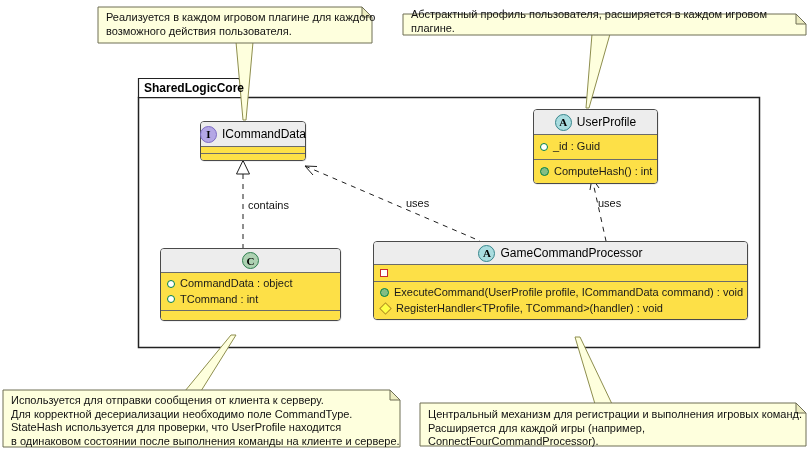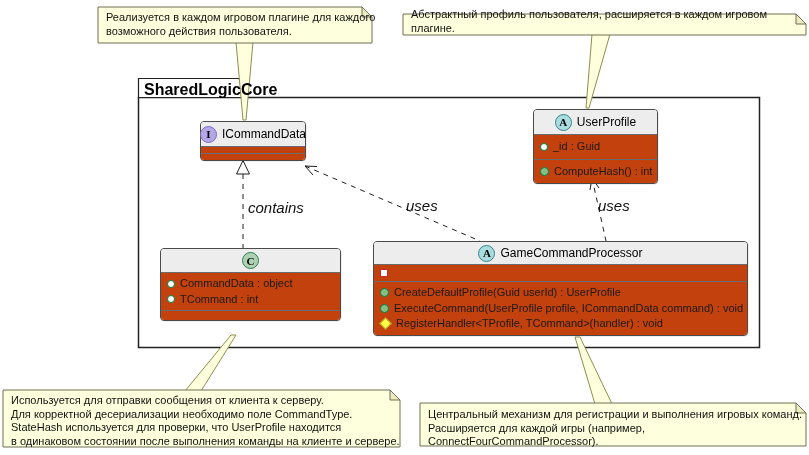--- a/index.html
+++ b/index.html
@@ -3,21 +3,21 @@
 <meta charset="utf-8">
 <style>
   html,body{margin:0;padding:0;background:#ffffff;}
   .canvas{
     position:relative;width:809px;height:455px;background:#ffffff;overflow:hidden;
     font-family:"Liberation Sans",sans-serif;color:#1a1a1a;
   }
   svg.overlay{position:absolute;left:0;top:0;}
   
   .pkg-title{
-    position:absolute;left:144px;top:81px;font-size:16px;font-weight:bold;color:#000;
+    position:absolute;left:144px;top:81px;font-size:12px;font-weight:bold;color:#000;
   }
   
   .note-text{
     position:absolute;font-size:11px;line-height:13.5px;white-space:pre-line;color:#111;
   }
   
   .uml-box{
     position:absolute;box-sizing:border-box;border:1px solid #4a4a4a;border-radius:4px;
     background:#fbfbfb;box-shadow:0.5px 0.5px 0 rgba(0,0,0,0.12);
   }
@@ -29,33 +29,33 @@
   .uml-header.italic .uml-name{}
   .uml-name{white-space:nowrap;}
   .cicon{
     flex:none;width:15px;height:15px;border-radius:50%;display:flex;align-items:center;justify-content:center;
     font-family:"Liberation Serif",serif;font-weight:bold;font-size:11px;color:#000;
   }
   .cicon.interface{background:#B4A7E5;border:1px solid #7d6bc4;}
   .cicon.abstract{background:#A9DCDF;border:1px solid #37868c;}
   .cicon.concrete{background:#ADD1B2;border:1px solid #2e7d4e;}
   .uml-section{
-    padding:3px 6px;border-bottom:1px solid #6b6b6b;background:#c2410c;
+    padding:3px 6px;border-bottom:1px solid #6b6b6b;background:#fde047;
   }
   .uml-section:last-child{border-bottom:none;border-radius:0 0 3px 3px;}
   .uml-section.empty{padding:0;height:6px;}
   .uml-section.empty-m{padding:0;height:9px;}
   .row{display:flex;align-items:center;font-size:11px;line-height:15.5px;white-space:nowrap;}
   .ic{flex:none;display:inline-block;margin-right:5px;}
   .ic.hollow-circle{width:6px;height:6px;border:1.5px solid #038048;border-radius:50%;background:#fff;}
   .ic.filled-circle{width:7px;height:7px;border:1px solid #038048;border-radius:50%;background:#84BE84;}
   .ic.hollow-square{width:6px;height:6px;border:1.5px solid #C82930;background:#fff;}
   .ic.filled-diamond{width:7px;height:7px;background:#FFFF44;border:1px solid #B38D22;transform:rotate(45deg);margin-left:1px;margin-right:6px;}
   
-  .rel-label{position:absolute;font-size:15px;color:#111;white-space:nowrap;font-style:italic;}
+  .rel-label{position:absolute;font-size:11px;color:#111;white-space:nowrap;}
 </style>
 </head>
 <body>
 
 <div class="canvas">
 
   <svg class="overlay" width="809" height="455" viewBox="0 0 809 455">
 
     <rect x="138.5" y="97.5" width="621" height="250" fill="#ffffff" stroke="#222222" stroke-width="1.5"></rect>
     <polygon points="138.5,78.5 239,78.5 247,97.5 138.5,97.5" fill="#ffffff" stroke="#222222" stroke-width="1.2"></polygon>
@@ -150,24 +150,20 @@
       <span class="uml-name">GameCommandProcessor</span>
     </div>
     <div class="uml-section" style="padding:4px 6px;">
       <div class="row">
         <span class="ic hollow-square"></span>
       </div>
     </div>
     <div class="uml-section" style="padding:3px 6px;">
       <div class="row">
         <span class="ic filled-circle"></span>
-        <span>CreateDefaultProfile(Guid userId) : UserProfile</span>
-      </div>
-      <div class="row">
-        <span class="ic filled-circle"></span>
         <span>ExecuteCommand(UserProfile profile, ICommandData command) : void</span>
       </div>
       <div class="row">
         <span class="ic filled-diamond"></span>
         <span>RegisterHandler&lt;TProfile, TCommand&gt;(handler) : void</span>
       </div>
     </div>
   </div>
 
   <div class="rel-label" style="left:248px;top:199px;">contains</div>

